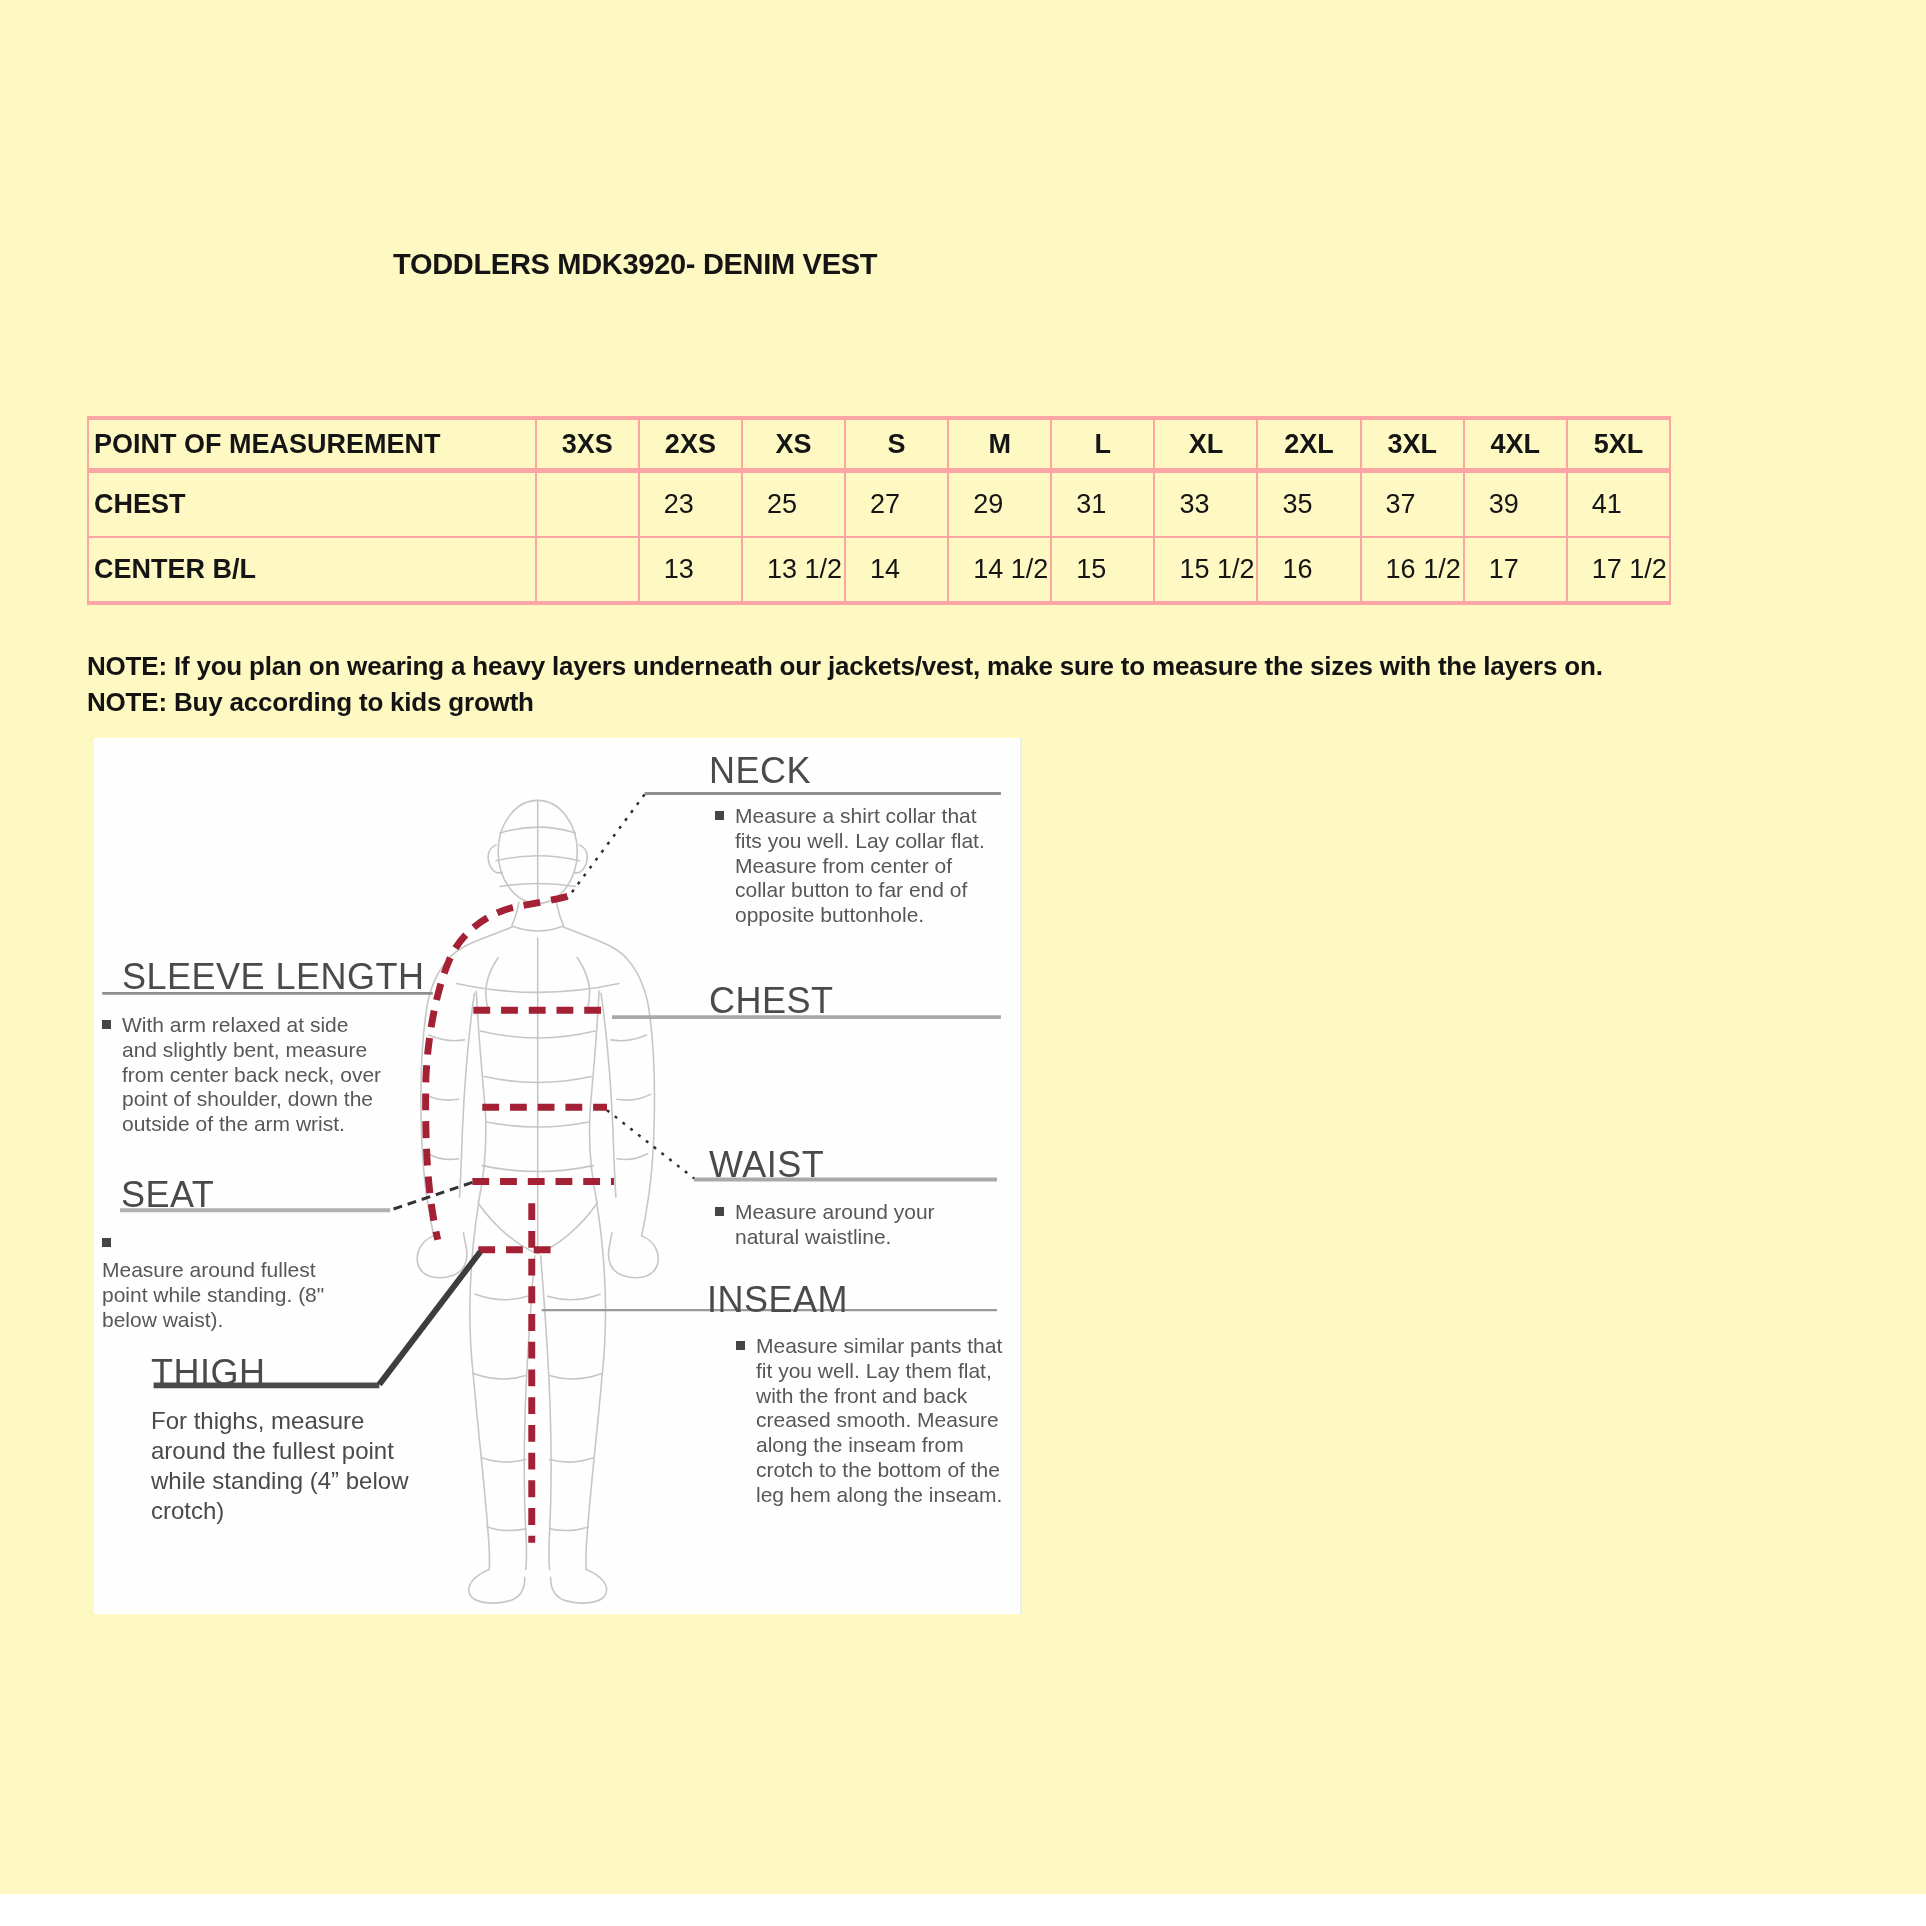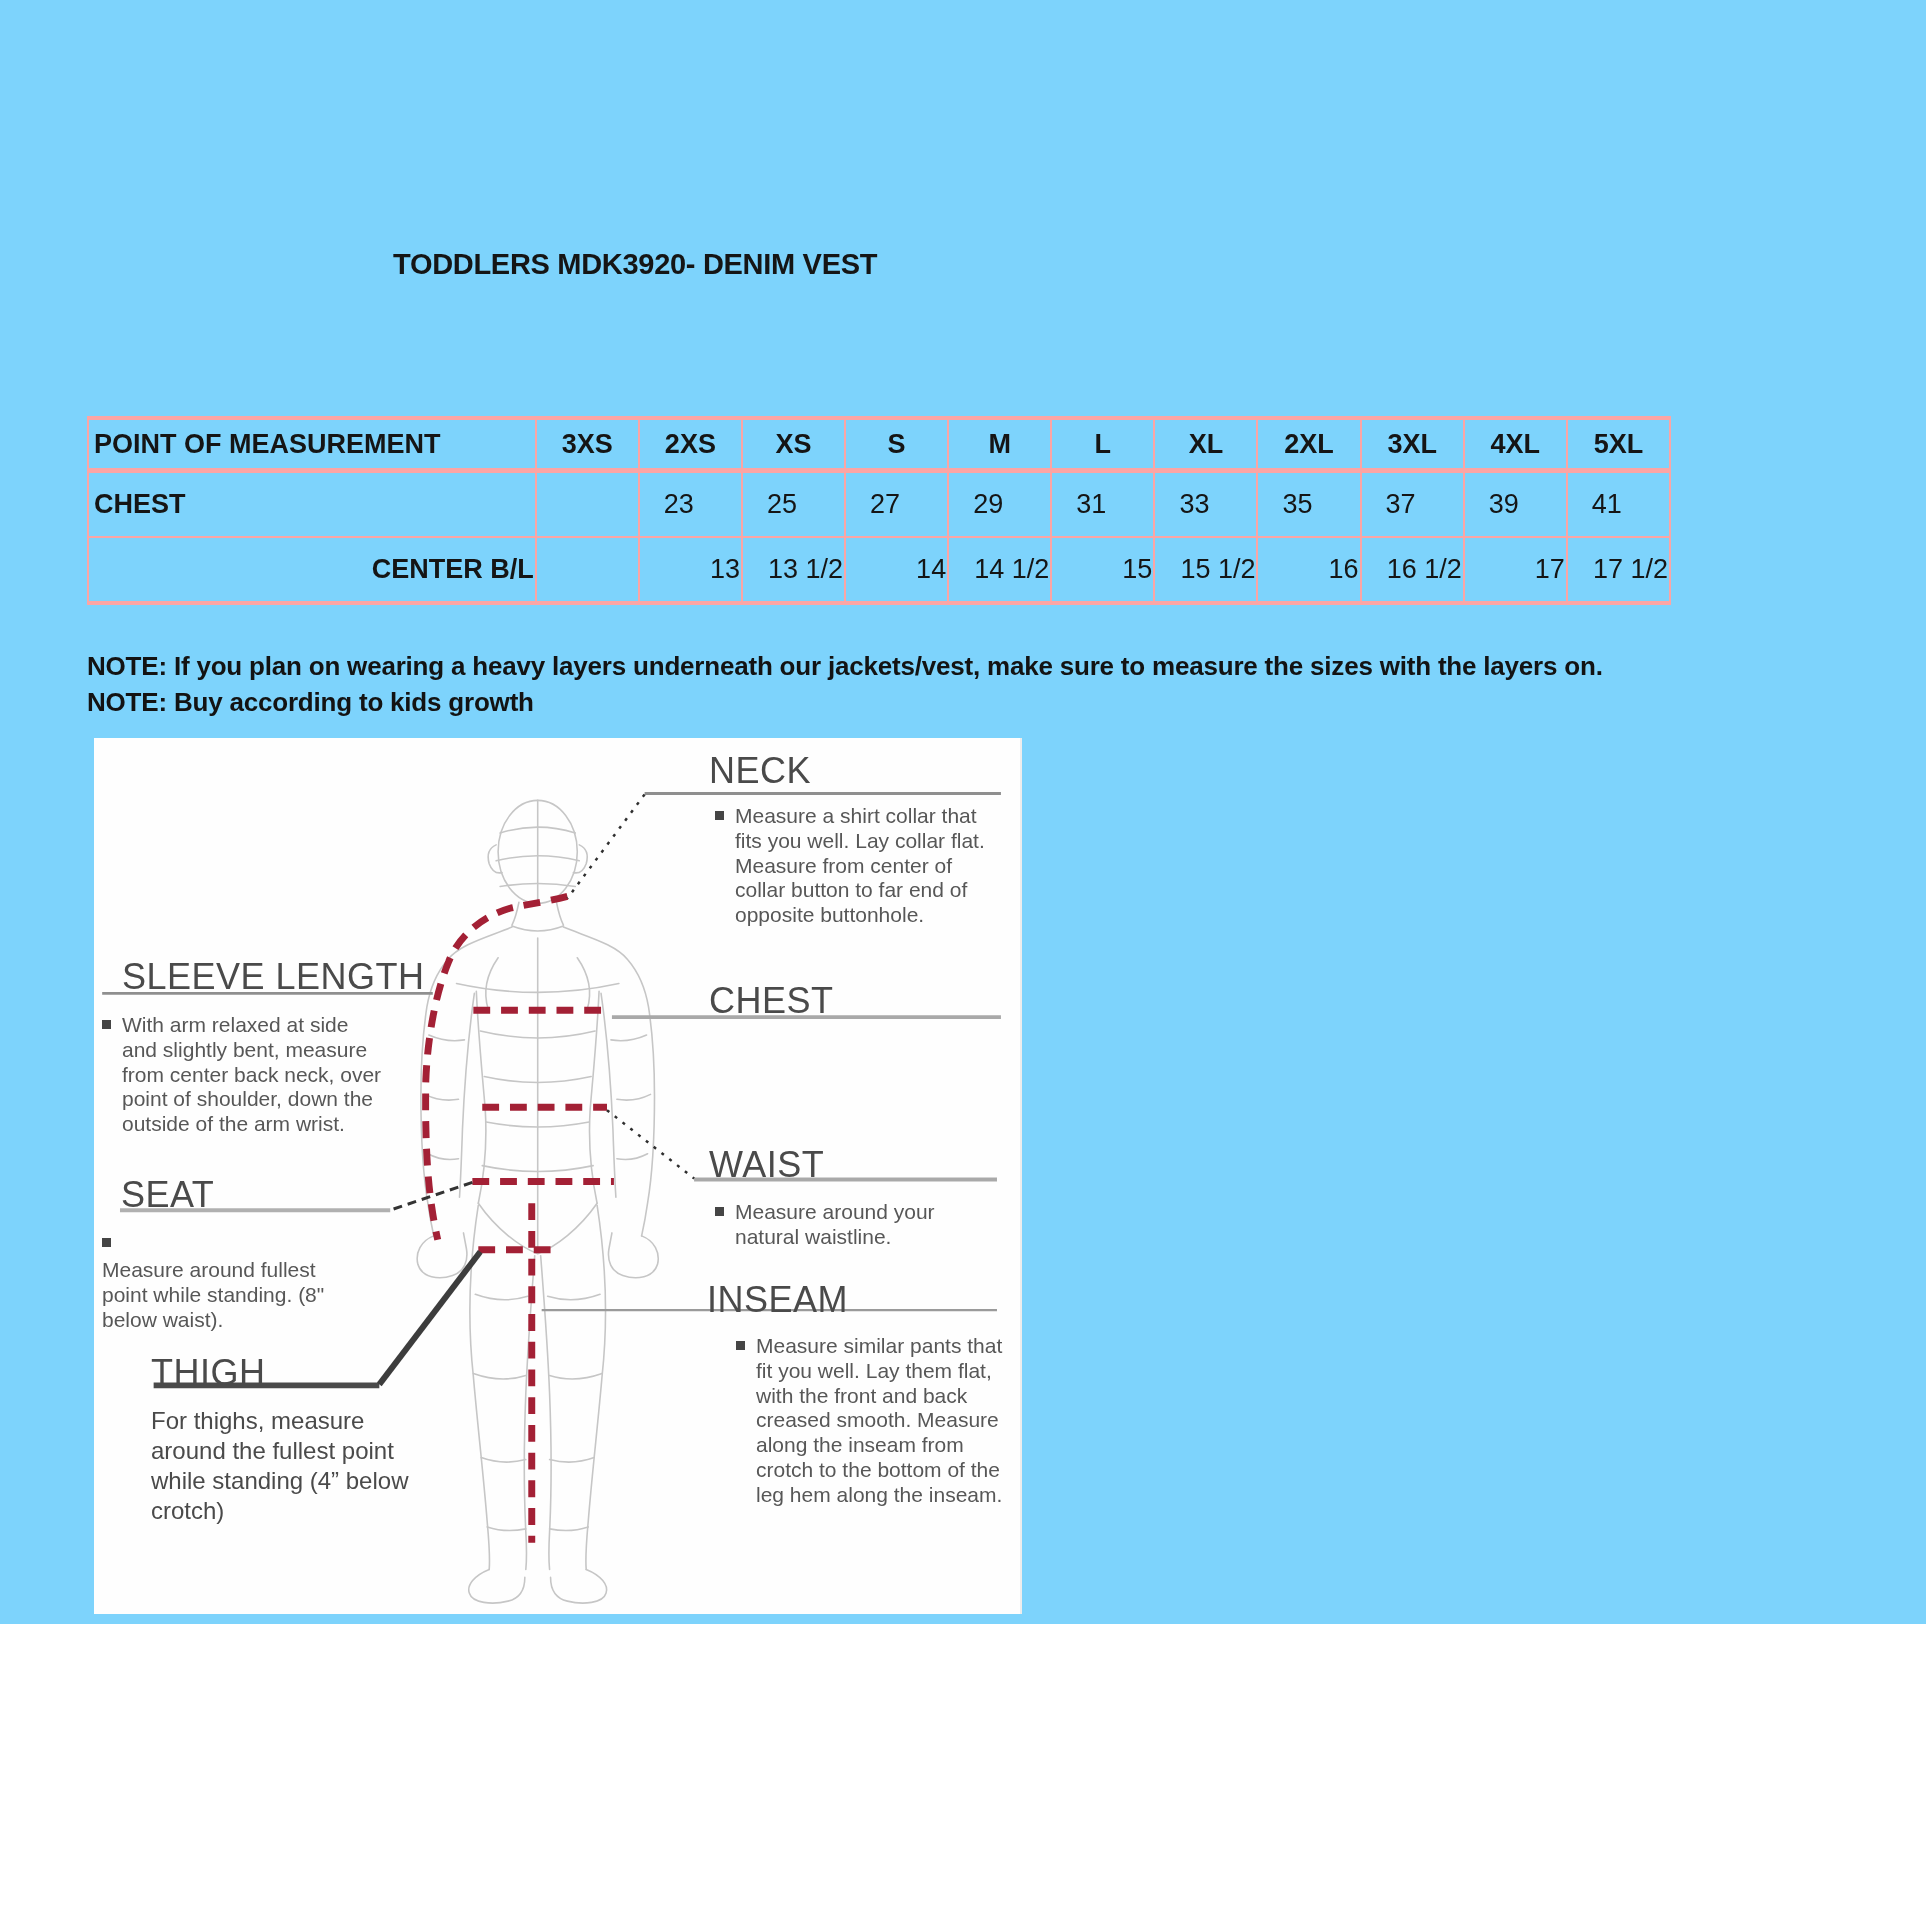--- a/index.html
+++ b/index.html
@@ -1,27 +1,27 @@
 <!DOCTYPE html>
 <html><head>
 <meta charset="utf-8">
 <style>
   html,body{margin:0;padding:0;background:#fff;}
-  #page{position:relative;width:1927px;height:1624px;background:#7dd3fc;overflow:hidden;
+  #page{position:relative;width:1927px;height:1894px;background:#fef9c3;overflow:hidden;
         font-family:"Liberation Sans","DejaVu Sans",sans-serif;color:#111;}
   
   .doc-title{position:absolute;left:393px;top:248px;font-size:29px;font-weight:bold;color:#151515;letter-spacing:-0.3px;white-space:nowrap;}
   
   .size-table{position:absolute;left:87px;top:416px;width:1584px;border-collapse:collapse;table-layout:fixed;}
   .size-table th,.size-table td{border:2px solid #fca5a5;font-size:27px;color:#151515;vertical-align:middle;overflow:hidden;white-space:nowrap;}
   .size-table thead th{height:46px;font-weight:bold;text-align:center;border-bottom-width:5px;border-top-width:4px;}
   .size-table thead th.pom{text-align:left;padding-left:5px;}
   .size-table tbody td{height:61px;text-align:left;padding-left:24px;font-weight:400;}
   .size-table tbody td.rowlabel{font-weight:bold;padding-left:5px;}
-  .size-table tbody tr:last-child td{border-bottom-width:4px;text-align:right;}
+  .size-table tbody tr:last-child td{border-bottom-width:4px;}
   
   .note{position:absolute;left:87px;font-size:26px;font-weight:bold;color:#131313;white-space:nowrap;letter-spacing:-0.2px;}
   
   #diagram{position:absolute;left:94px;top:738px;width:926px;height:876px;background:#fefefe;border-right:2px solid #ededed;}
   #diagram svg{position:absolute;left:0;top:0;}
   .dg-title{position:absolute;font-size:36px;color:#4a4a4a;letter-spacing:0.5px;white-space:nowrap;}
   .dg-desc{position:absolute;display:flex;gap:11px;font-size:21px;line-height:1.18;color:#575757;}
   .dg-desc .b{width:9px;height:9px;background:#454545;flex:none;margin-top:7px;}
   .dg-desc.nobullet{display:block;font-size:24px;line-height:1.25;color:#4a4a4a;}
 </style>

